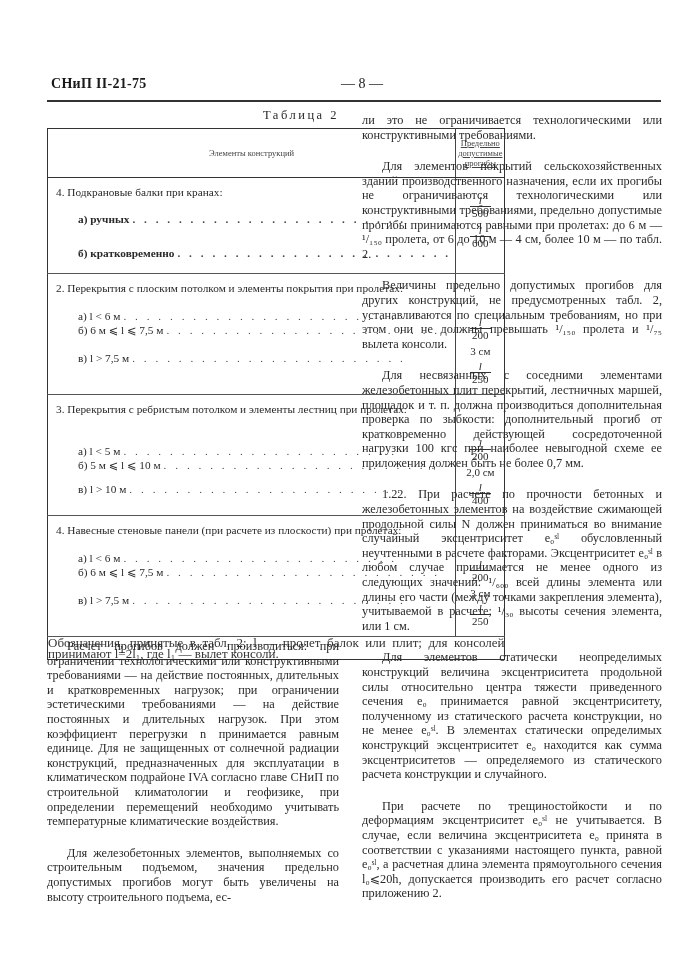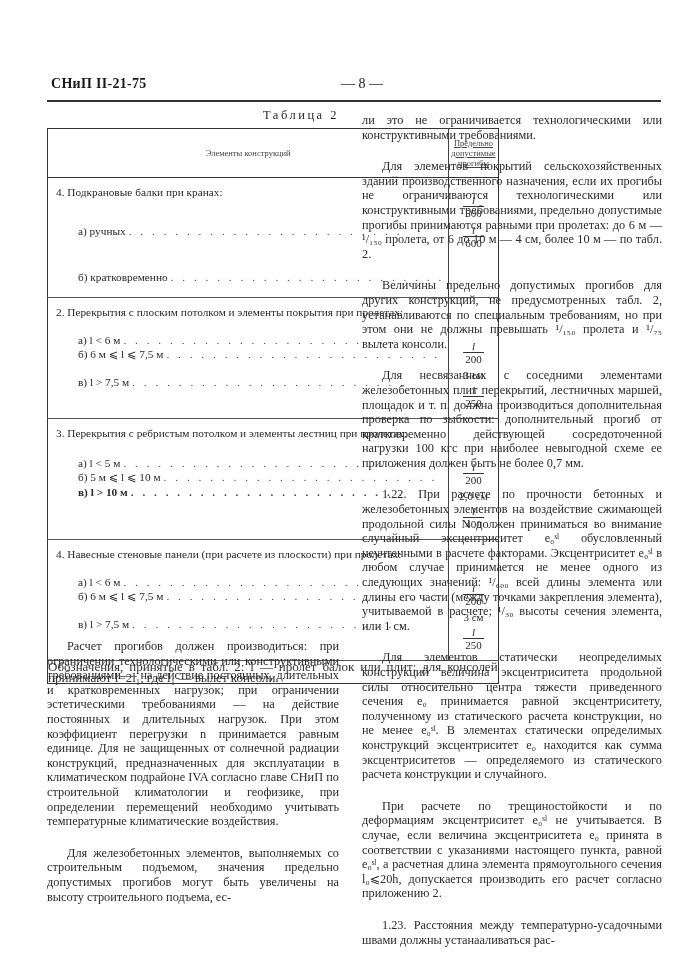--- a/index.html
+++ b/index.html
@@ -21,21 +21,21 @@
   table.t2 th.c1 { border-right: 1px solid #444; text-align: center; height: 42px; }
   table.t2 th.c2 { width: 70px; line-height: 10px; text-decoration: underline; }
   table.t2 td { vertical-align: top; padding: 0; }
   table.t2 td.c1 { border-right: 1px solid #444; padding: 8px 4px 6px 8px; }
   table.t2 td.c2 { text-align: center; padding: 8px 0 6px 0; }
   table.t2 tr.grp td { border-bottom: 1.5px solid #555; }
   .grp-title { line-height: 13px; text-indent: -12px; padding-left: 12px; margin-bottom: 4px; text-align: justify; }
   .sub { display: flex; padding-left: 22px; height: 14px; line-height: 14px; white-space: nowrap; overflow: hidden; }
   .sub .lbl { flex: 0 0 auto; }
   .sub .dots { flex: 1 1 auto; overflow: hidden; color: #444; letter-spacing: 3px; padding-left: 3px; }
-  .sub.tall { height: 28px; line-height: 28px; margin-top: 18px; }
+  .sub.tall { height: 28px; line-height: 28px; margin-top: 6px; font-weight: bold; }
   .val-cell { display: flex; flex-direction: column; align-items: center; }
   .frac { display: flex; flex-direction: column; align-items: center; height: 28px; margin-top: 2px; font-size: 11px; }
   .frac .num { font-style: italic; line-height: 12px; height: 12px; }
   .frac .den { border-top: 1px solid #333; line-height: 12px; padding: 0 2px; }
   .plain-val { height: 14px; line-height: 14px; font-size: 11px; }
   .notes { font-size: 13px; line-height: 11px; padding: 6px 6px 8px 6px; color: #333; text-align: justify; }
 
   .para { font-size: 12.3px; line-height: 14.6px; text-align: justify; margin: 0; text-indent: 20px; }
   .para.noindent { text-indent: 0; }
   .para.gap { margin-top: 17px; }
@@ -113,29 +113,29 @@
               <div class="frac">
                 <span class="num">l</span>
                 <span class="den">250</span>
               </div>
             </div>
           </td>
         </tr>
         <tr class="grp">
           <td class="c1">
             <div class="grp-title">3. Перекрытия с ребристым потолком и элементы лестниц при пролетах:</div>
-            <div class="sub" style="margin-top: 16px;">
+            <div class="sub" style="margin-top: 28px;">
               <span class="lbl">а) l &lt; 5 м</span>
               <span class="dots">. . . . . . . . . . . . . . . . . . . . . . . .</span>
             </div>
             <div class="sub">
               <span class="lbl">б) 5 м ⩽ l ⩽ 10 м</span>
               <span class="dots">. . . . . . . . . . . . . . . . . . . . . . . .</span>
             </div>
-            <div class="sub" style="margin-top: 1px; font-weight: bold;">
+            <div class="sub" style="margin-top: 10px;">
               <span class="lbl">в) l &gt; 10 м</span>
               <span class="dots">. . . . . . . . . . . . . . . . . . . . . . . .</span>
             </div>
           </td>
           <td class="c2">
             <div class="val-cell">
               <div style="height: 32px;"></div>
               <div class="frac">
                 <span class="num">l</span>
                 <span class="den">200</span>
@@ -194,14 +194,13 @@
 </div>
 
 <div class="right-col">
   <p class="para noindent">ли это не ограничивается технологическими или конструктивными требованиями.</p>
   <p class="para gap">Для элементов покрытий сельскохозяйственных зданий производственного назначения, если их прогибы не ограничиваются технологическими или конструктивными требованиями, предельно допустимые прогибы принимаются равными при пролетах: до 6 м — ¹/₁₅₀ пролета, от 6 до 10 м — 4 см, более 10 м — по табл. 2.</p>
   <p class="para gap">Величины предельно допустимых прогибов для других конструкций, не предусмотренных табл. 2, устанавливаются по специальным требованиям, но при этом они не должны превышать ¹/₁₅₀ пролета и ¹/₇₅ вылета консоли.</p>
   <p class="para gap">Для несвязанных с соседними элементами железобетонных плит перекрытий, лестничных маршей, площадок и т. п. должна производиться дополнительная проверка по зыбкости: дополнительный прогиб от кратковременно действующей сосредоточенной нагрузки 100 кгс при наиболее невыгодной схеме ее приложения должен быть не более 0,7 мм.</p>
   <p class="para gap">1.22. При расчете по прочности бетонных и железобетонных элементов на воздействие сжимающей продольной силы N должен приниматься во внимание случайный эксцентриситет e₀ˢˡ обусловленный неучтенными в расчете факторами. Эксцентриситет e₀ˢˡ в любом случае принимается не менее одного из следующих значений: ¹/₆₀₀ всей длины элемента или длины его части (между точками закрепления элемента), учитываемой в расчете; ¹/₃₀ высоты сечения элемента, или 1 см.</p>
   <p class="para gap">Для элементов статически неопределимых конструкций величина эксцентриситета продольной силы относительно центра тяжести приведенного сечения e₀ принимается равной эксцентриситету, полученному из статического расчета конструкции, но не менее e₀ˢˡ. В элементах статически определимых конструкций эксцентриситет e₀ находится как сумма эксцентриситетов — определяемого из статического расчета конструкции и случайного.</p>
   <p class="para gap">При расчете по трещиностойкости и по деформациям эксцентриситет e₀ˢˡ не учитывается. В случае, если величина эксцентриситета e₀ принята в соответствии с указаниями настоящего пункта, равной e₀ˢˡ, а расчетная длина элемента прямоугольного сечения l₀⩽20h, допускается производить его расчет согласно приложению 2.</p>
-  <p class="para gap">1.23. Расстояния между температурно-усадочными швами должны устанааливаться рас-</p>
 </div>
 
 </body></html>

